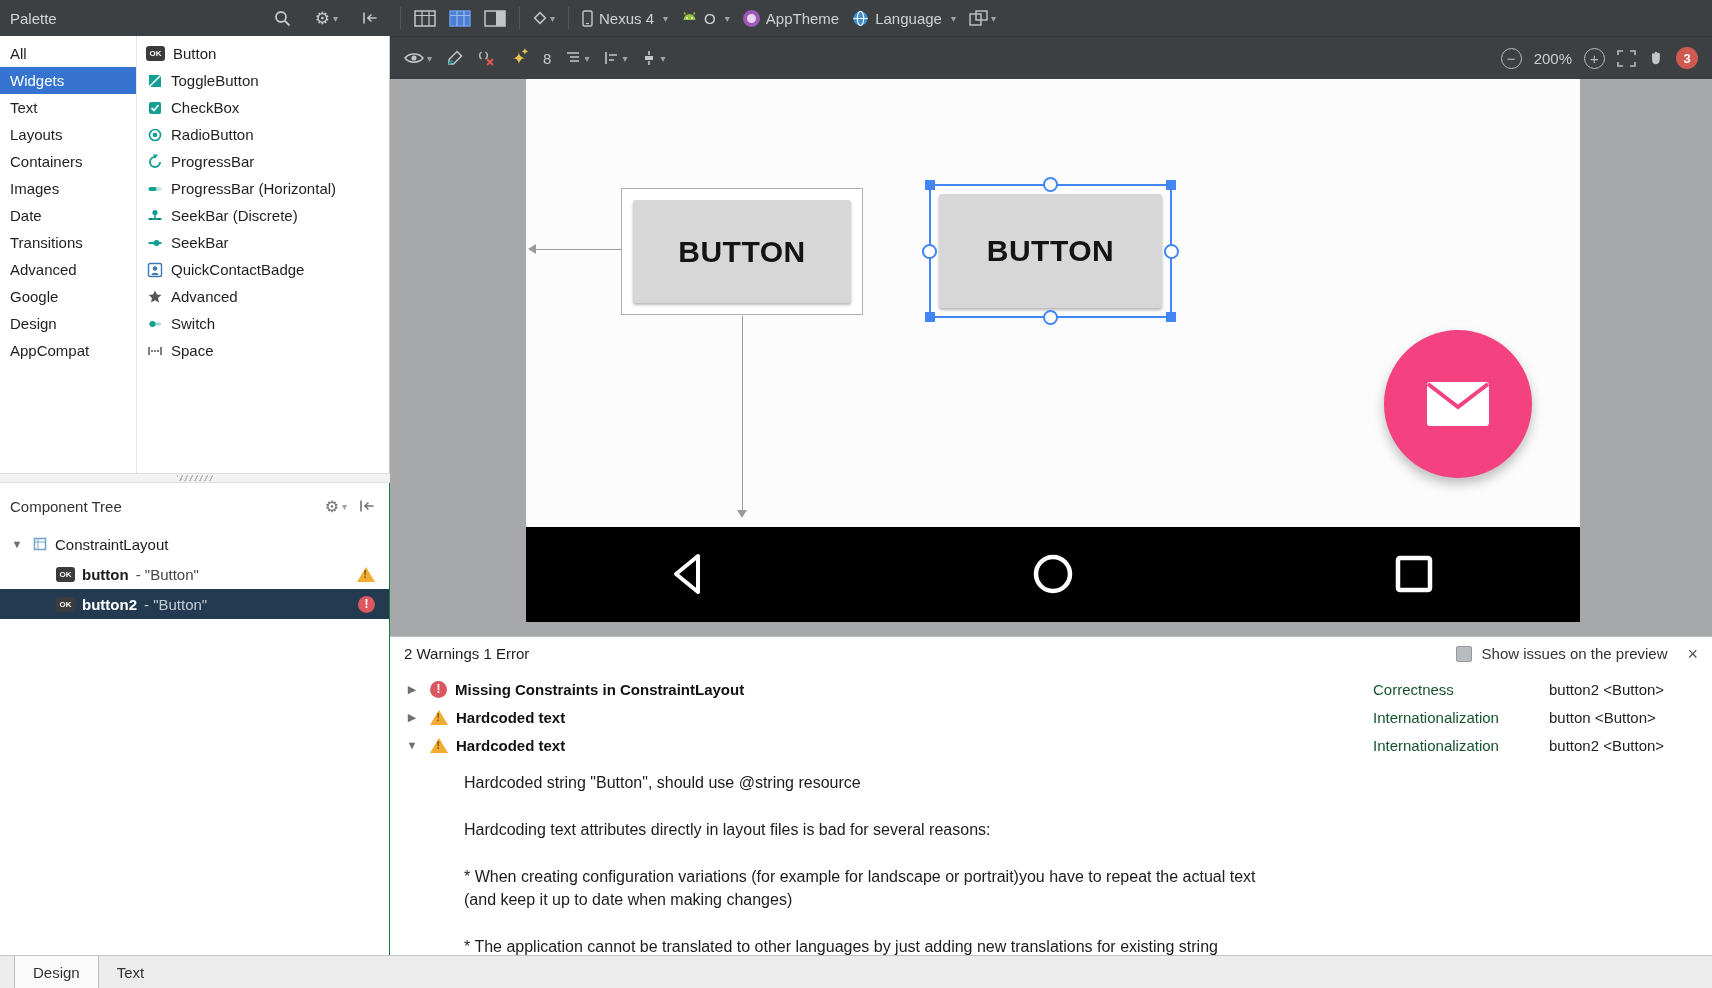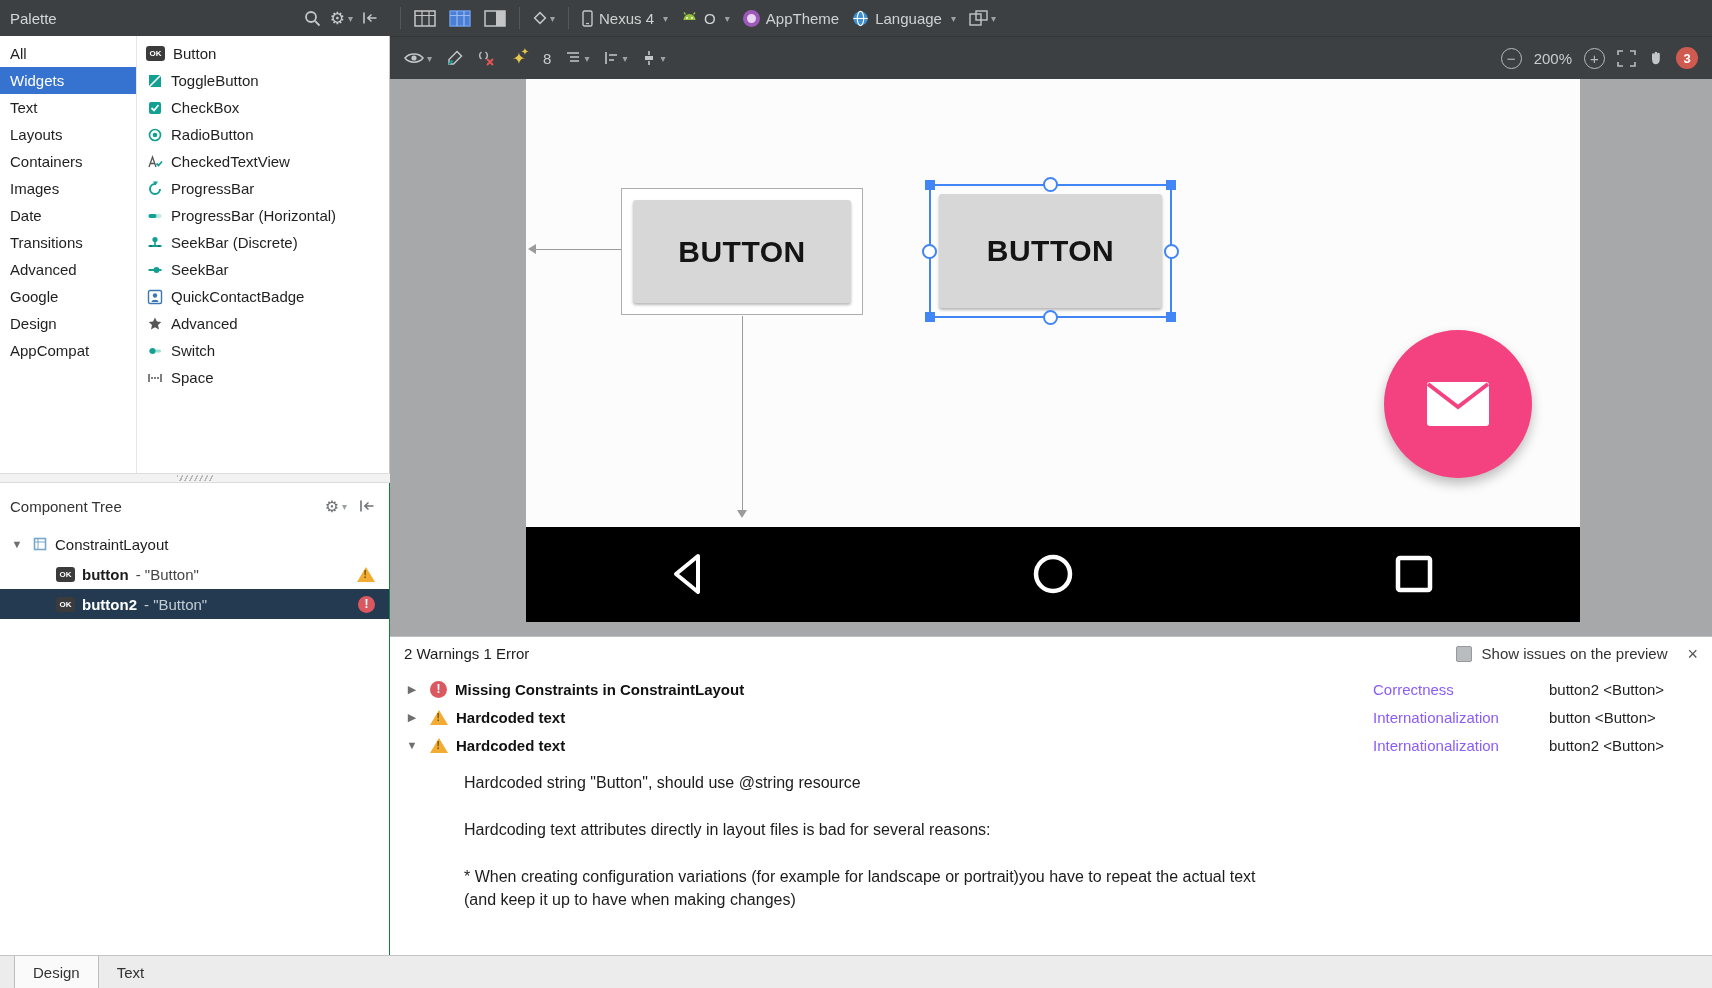--- a/index.html
+++ b/index.html
@@ -2,21 +2,21 @@
 <html><head>
 <meta charset="utf-8">
 <style>
   *{margin:0;padding:0;box-sizing:border-box;}
   html,body{width:1712px;height:988px;overflow:hidden;}
   body{font-family:"Liberation Sans",sans-serif;font-size:15px;background:#fff;}
   #app{position:relative;width:1712px;height:988px;background:#fff;}
 
   
   .top-toolbar{position:absolute;left:0;top:0;width:1712px;height:36px;background:#3d4042;color:#c9cbcd;display:flex;align-items:center;z-index:5;}
-  .tt-left{width:390px;height:36px;display:flex;align-items:center;padding:0 12px 0 10px;gap:9px;text-align:center;}
+  .tt-left{width:390px;height:36px;display:flex;align-items:center;padding:0 12px 0 10px;gap:24px;text-align:center;}
   .tt-title{color:#d4d6d8;}
   .tt-spacer{margin-left:auto;}
   .tt-right{flex:1;height:36px;display:flex;align-items:center;gap:13px;padding-left:10px;}
   .vsep{width:1px;height:22px;background:#55585a;flex:none;}
   .ic{display:inline-flex;align-items:center;justify-content:center;cursor:default;}
   .ddn{font-size:10px;color:#9ea1a4;margin-left:3px;}
   .chip{display:inline-flex;align-items:center;gap:6px;color:#cfd1d3;}
   .theme-dot{width:17px;height:17px;border-radius:50%;border:4px solid #9c59b8;background:#e9d6f2;display:inline-block;}
 
   
@@ -88,21 +88,21 @@
   .issues{position:absolute;left:390px;top:636px;width:1322px;height:386px;background:#fff;border-top:1px solid #bfbfbf;color:#1c1c1c;z-index:3;overflow:hidden;}
   .issues-header{height:33px;display:flex;align-items:center;padding:0 14px;}
   .issues-header .right{margin-left:auto;display:flex;align-items:center;gap:10px;color:#333;}
   .chk{width:16px;height:16px;background:#b9bcbf;border:1px solid #97999c;border-radius:2px;display:inline-block;}
   .close-x{font-size:18px;color:#555;margin-left:10px;line-height:1;}
   .issue-rows{margin-top:5px;}
   .issue-row{height:28px;display:flex;align-items:center;padding-left:14px;position:relative;}
   .issue-row .tw{width:16px;font-size:11px;color:#6f6f6f;text-align:center;flex:none;}
   .issue-row .sev{margin-left:10px;flex:none;}
   .issue-row .title{font-weight:bold;margin-left:8px;color:#111;}
-  .cat-col{position:absolute;left:983px;color:#8b5cf6;}
+  .cat-col{position:absolute;left:983px;color:#14532d;}
   .comp-col{position:absolute;left:1159px;color:#222;}
   .detail{margin-top:12px;padding-left:74px;font-size:16px;line-height:23px;color:#1c1c1c;}
   .detail p{margin:0 0 24px;}
 
   
   .bottom-bar{position:absolute;left:0;top:955px;width:1712px;height:33px;background:#ececec;border-top:1px solid #c4c4c4;display:flex;align-items:stretch;z-index:6;padding-left:14px;}
   .tab{padding:0 18px;display:flex;align-items:center;color:#333;}
   .tab.sel{background:#fafafa;border-left:1px solid #bdbdbd;border-right:1px solid #bdbdbd;}
 
   svg{display:block;}
@@ -316,29 +316,20 @@
       <span>CheckBox</span>
     </div>
     <div class="widget-item">
       <span class="picon">
           <svg width="16" height="16" viewBox="0 0 16 16">
             <circle cx="8" cy="8" r="5.5" fill="none" stroke="#12a093" stroke-width="1.7"></circle>
             <circle cx="8" cy="8" r="2.3" fill="#12a093"></circle>
           </svg>
         </span>
       <span>RadioButton</span>
-    </div>
-    <div class="widget-item">
-      <span class="picon">
-          <svg width="16" height="16" viewBox="0 0 16 16">
-            <path d="M2 13 L5.5 3 L9 13 M3.2 9.5 h4.6" stroke="#555" fill="none" stroke-width="1.3"></path>
-            <path d="M9.5 9.5 l2 2 L15 7.5" stroke="#12a093" stroke-width="1.8" fill="none"></path>
-          </svg>
-        </span>
-      <span>CheckedTextView</span>
     </div>
     <div class="widget-item">
       <span class="picon">
           <svg width="16" height="16" viewBox="0 0 16 16">
             <path d="M13 8 A5 5 0 1 1 8 3" fill="none" stroke="#12a093" stroke-width="2"></path>
             <path d="M6 0.5 h5 l-2.5 4 z" fill="#12a093"></path>
           </svg>
         </span>
       <span>ProgressBar</span>
     </div>
@@ -532,21 +523,22 @@
         <span class="tw">▼</span>
         <span class="sev warn-ic"></span>
         <span class="title">Hardcoded text</span>
         <span class="cat-col">Internationalization</span>
         <span class="comp-col">button2 &lt;Button&gt;</span>
       </div>
     </div>
     <div class="detail">
       <p>Hardcoded string "Button", should use @string resource</p>
       <p>Hardcoding text attributes directly in layout files is bad for several reasons:</p>
-      <p><span>* When creating configuration variations (for example for landscape or portrait)you have to repeat the actual text</span><br><span>(and keep it up to have when making changes)</span></p>
+      <p><span>* When creating configuration variations (for example for landscape or portrait)you have to repeat the actual text</span><br><span>(and keep it up to date when making changes)</span></p>
+      <p>* The application cannot be translated to other languages by just adding new translations for existing string</p>
     </div>
   </div>
 
   <div class="bottom-bar">
     <div class="tab sel">Design</div>
     <div class="tab">Text</div>
   </div>
 
 </div>
 

